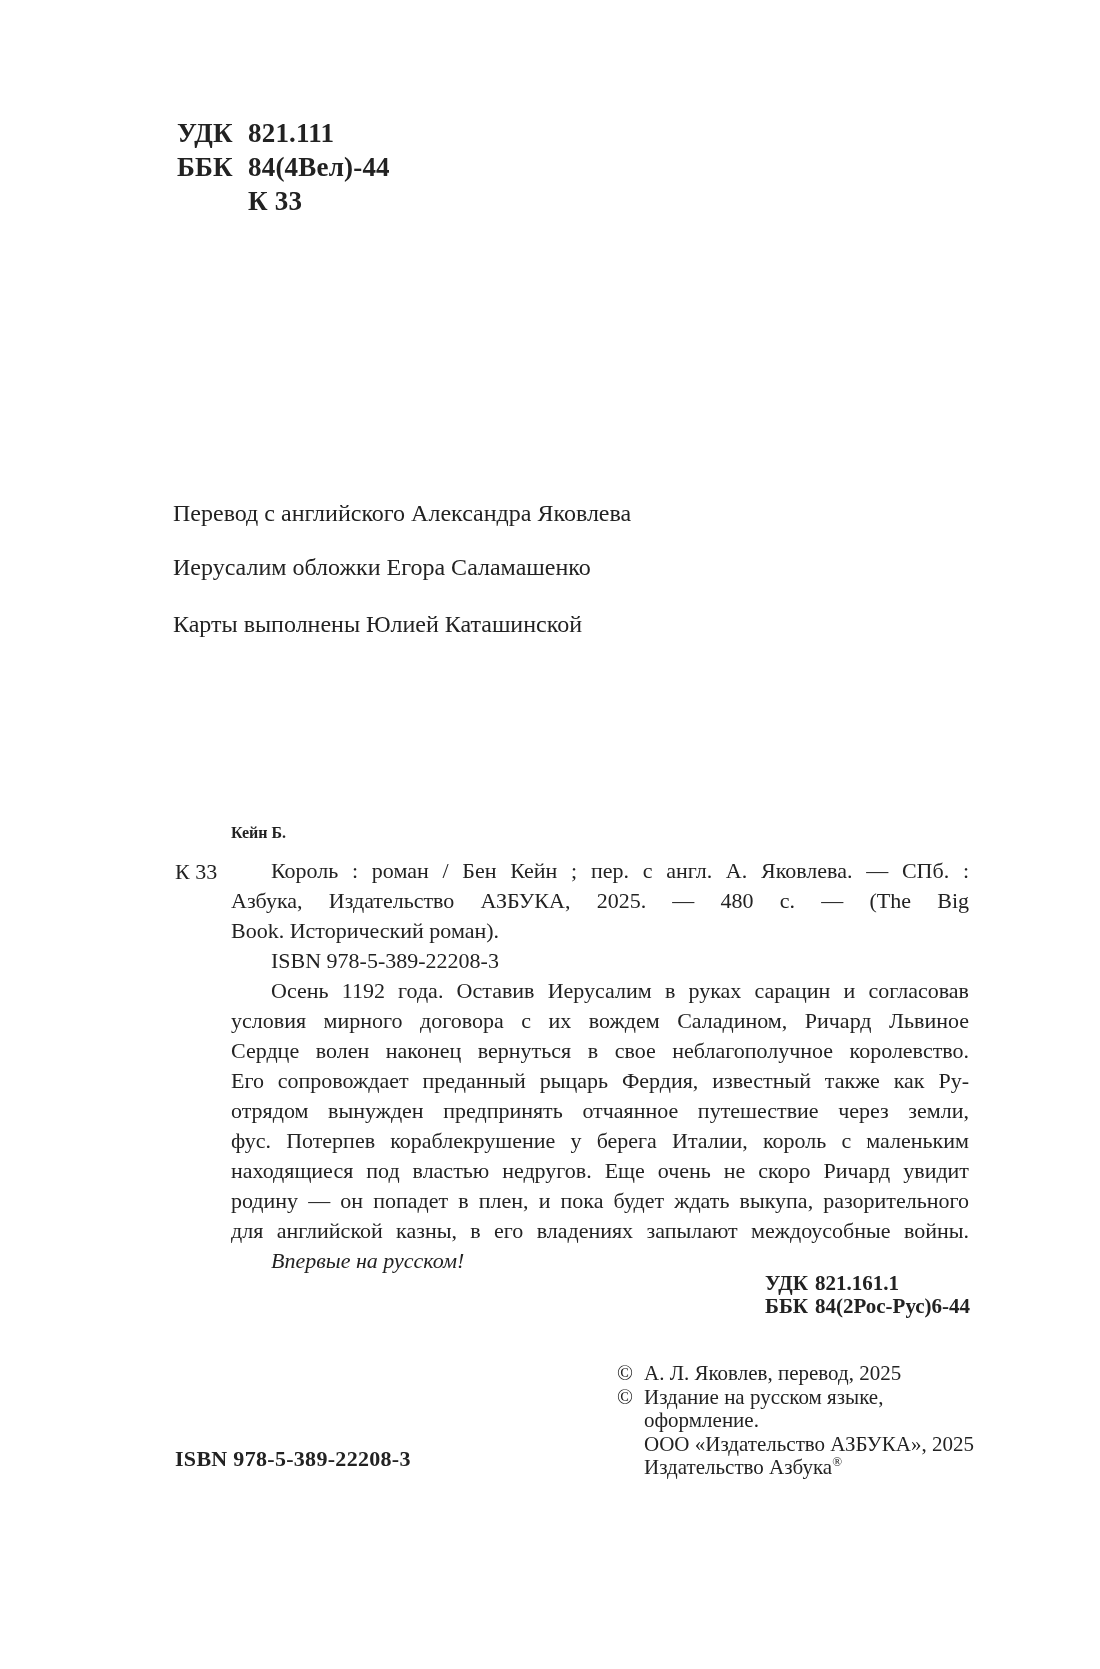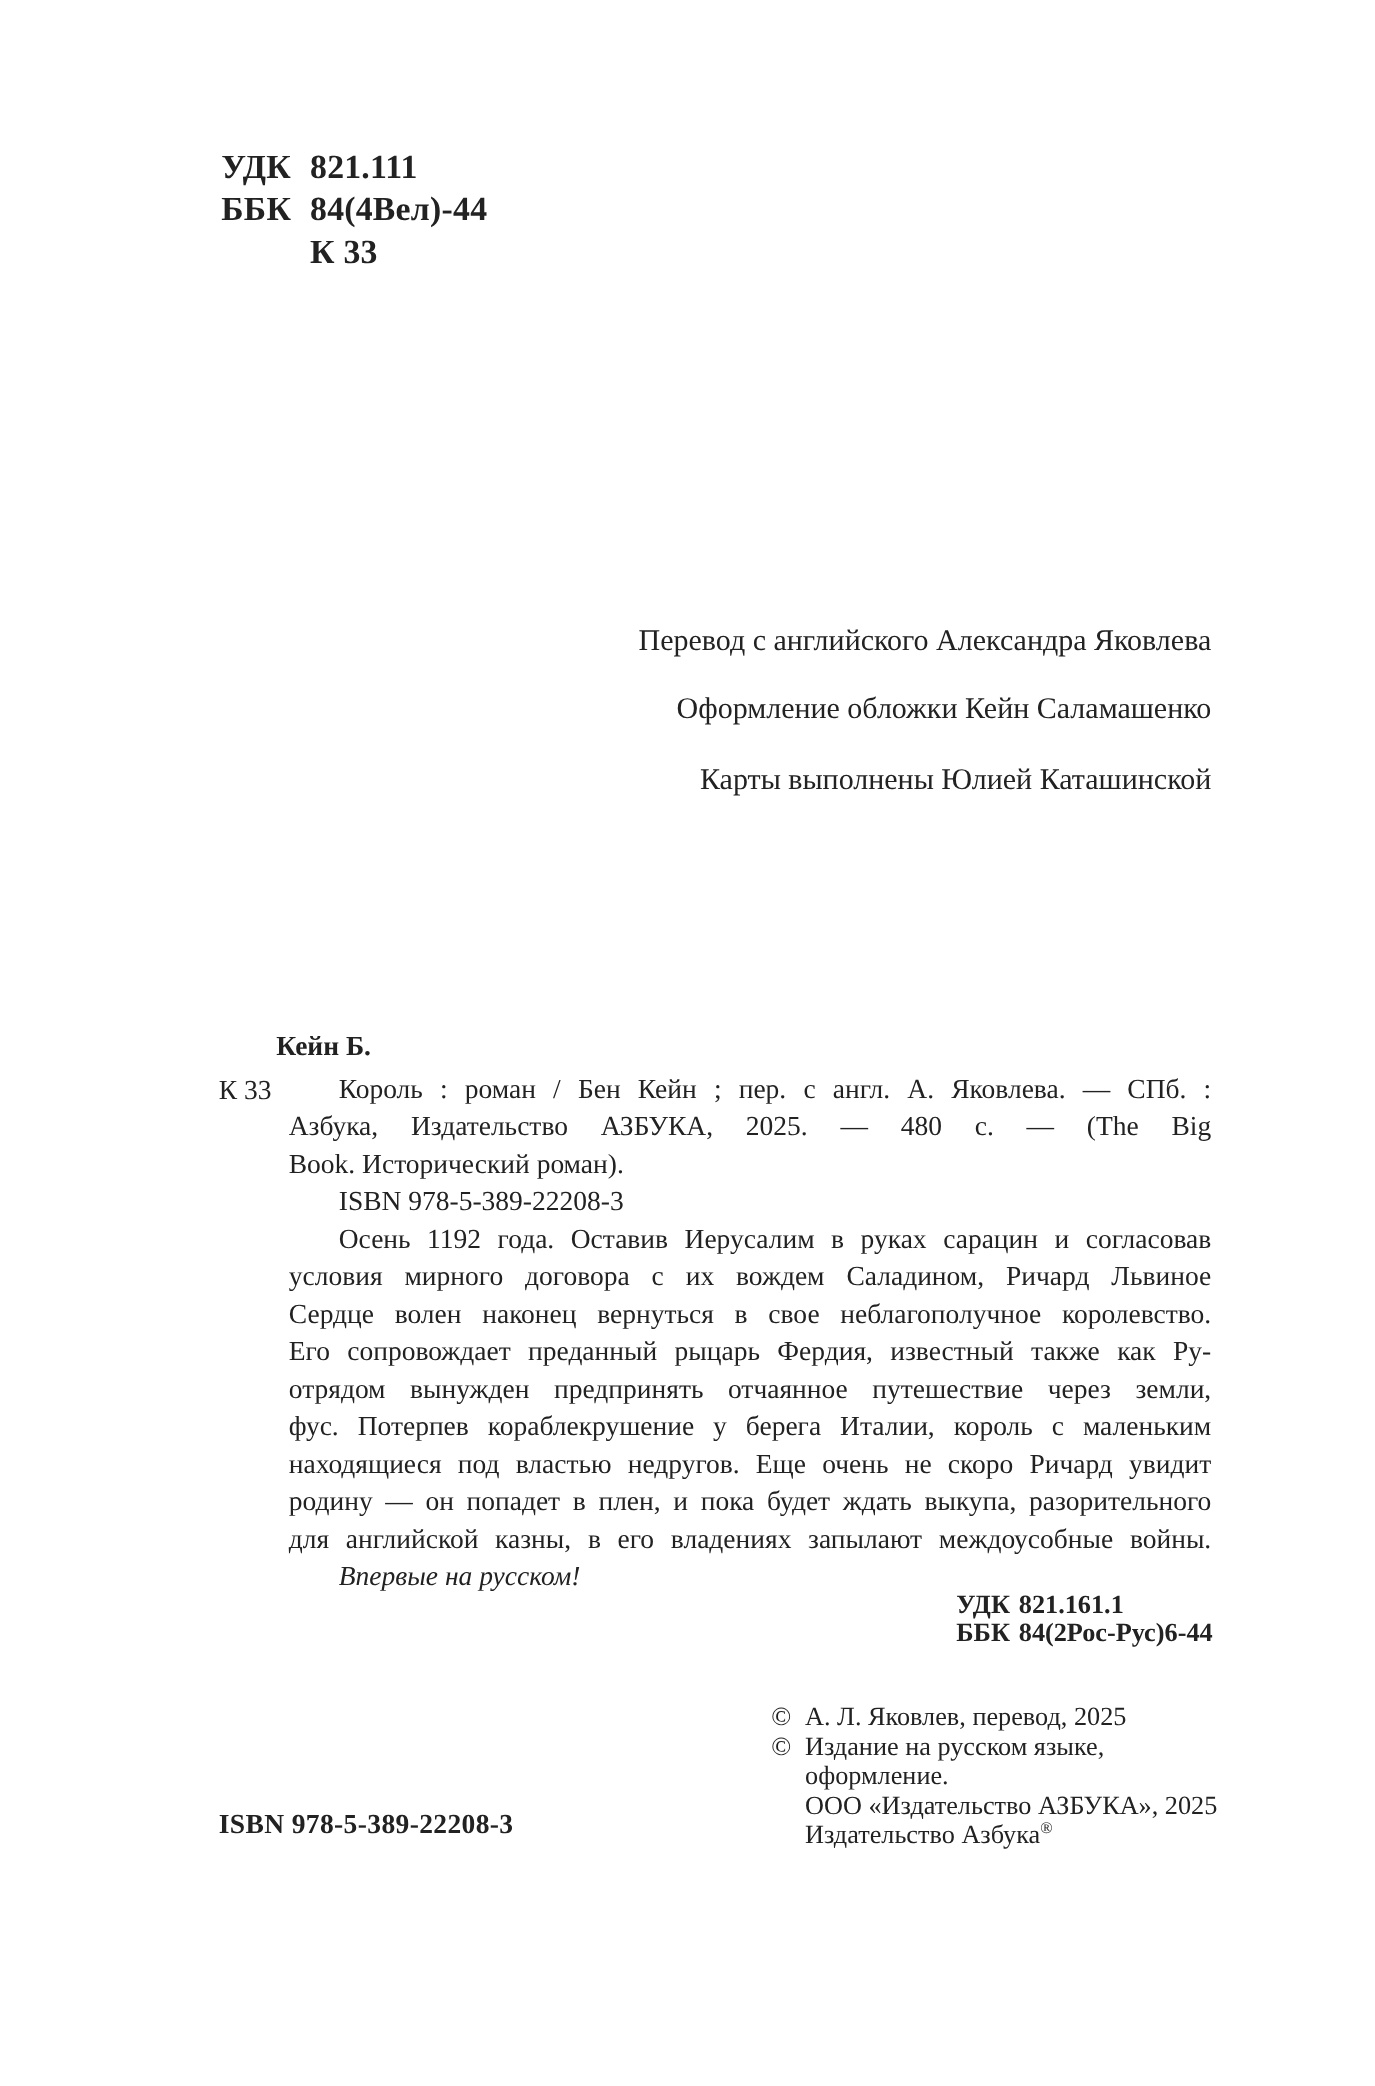--- a/index.html
+++ b/index.html
@@ -19,29 +19,29 @@
   }
   .code-row{display:flex;}
   .top-codes .code-label{width:71px;}
   
   .english-block{
     position:absolute;left:173px;top:331px;width:796px;
     text-align:center;font-size:24px;line-height:29.5px;
   }
   .credit-line{
     position:absolute;left:173px;width:796px;
-    text-align:right;font-size:24px;
+    text-align:left;font-size:24px;
   }
   .credit-translation{top:500px;}
   .credit-cover{top:554px;}
   .credit-maps{top:611px;}
   
   .card-author{
-    position:absolute;left:221px;top:824px;
-    font-size:22px;font-weight:bold;
+    position:absolute;left:231px;top:824px;
+    font-size:16px;font-weight:bold;
   }
   .card{
     position:absolute;left:173px;top:856px;width:796px;
     font-size:22px;line-height:30px;
   }
   .card-sign{position:absolute;left:2px;top:1px;}
   .card-body{margin-left:58px;}
   .jl{text-align:justify;text-align-last:justify;}
   .fi{text-indent:40px;}
   .card-isbn{text-indent:40px;}
@@ -81,21 +81,21 @@
       <span class="code-value">84(4Вел)-44</span>
     </div>
     <div class="code-row">
       <span class="code-label"></span>
       <span class="code-value">К 33</span>
     </div>
   </div>
 
 
   <div class="credit-line credit-translation">Перевод с английского Александра Яковлева</div>
-  <div class="credit-line credit-cover">Оформление обложки Кейн Саламашенко</div>
+  <div class="credit-line credit-cover">Иерусалим обложки Егора Саламашенко</div>
   <div class="credit-line credit-maps">Карты выполнены Юлией Каташинской</div>
 
   <div class="card-author">Кейн Б.</div>
 
   <div class="card">
     <span class="card-sign">К 33</span>
     <div class="card-body">
       <div class="jl fi">Король : роман / Бен Кейн ; пер. с англ. А. Яковлева. — СПб. :</div>
       <div class="jl">Азбука, Издательство АЗБУКА, 2025. — 480 с. — (The Big</div>
       <div>Book. Исторический роман).</div>

